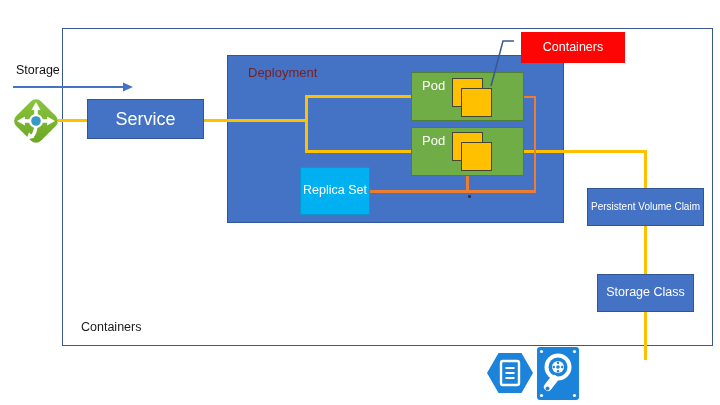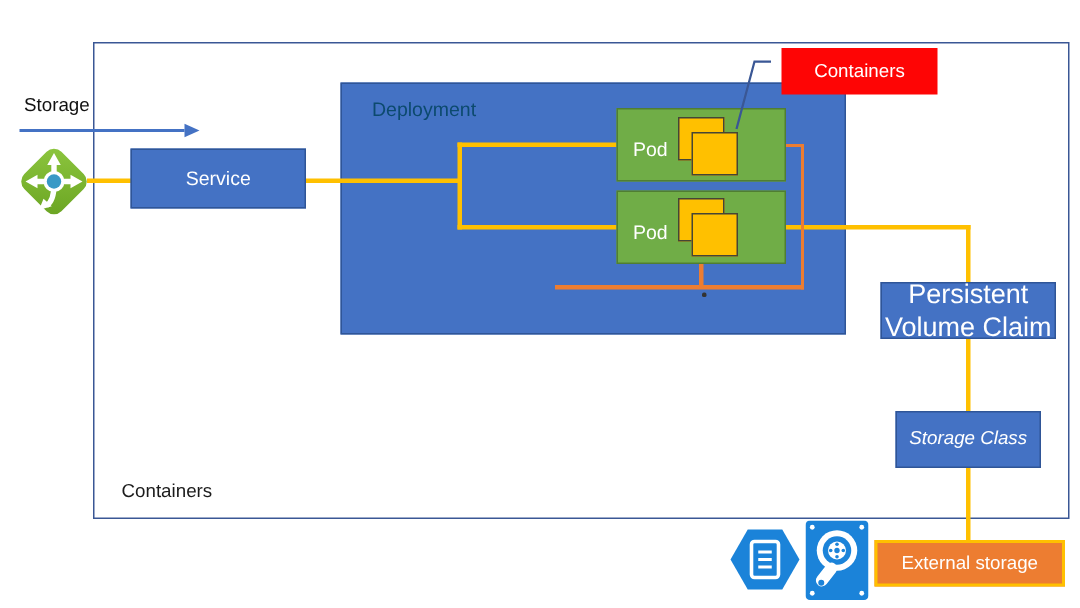--- a/index.html
+++ b/index.html
@@ -8,32 +8,32 @@
     background:#fff;font-family:"Liberation Sans",sans-serif;
     -webkit-font-smoothing:antialiased;
   }
   .abs{position:absolute;}
   .title{left:8px;top:2px;font-size:15.5px;color:#0d0d0d;}
   .k8s-box{left:62px;top:28px;width:649px;height:316px;border:1.5px solid var(--boundary);}
   .k8s-label{left:81px;top:320px;font-size:12.5px;color:#1b1b1b;}
   .request-label{left:16px;top:63px;font-size:12.5px;color:#111;}
   .node{display:flex;align-items:center;justify-content:center;text-align:center;
         color:#fff;box-sizing:border-box;line-height:1.25;}
-  .service{left:87px;top:99px;width:117px;height:40px;background:var(--blue);border:1px solid var(--blue-border);font-size:13px;}
+  .service{left:87px;top:99px;width:117px;height:40px;background:var(--blue);border:1px solid var(--blue-border);font-size:18px;}
   .deployment{left:227px;top:55px;width:337px;height:168px;background:var(--blue);border:1px solid var(--blue-border);}
-  .deployment-label{left:248px;top:65px;font-size:13px;color:#0c4a6e;}
+  .deployment-label{left:248px;top:65px;font-size:13px;color:#7f1d1d;}
   .pod{width:113px;height:49px;background:var(--green);border:1px solid var(--green-border);box-sizing:border-box;}
   .pod1{left:411px;top:72px;}
   .pod2{left:411px;top:127px;}
-  .pod-label{position:absolute;left:10px;top:19px;font-size:13px;color:#fff;}
+  .pod-label{position:absolute;left:10px;top:5px;font-size:13px;color:#fff;}
   .ctr{width:31px;height:29px;background:var(--yellow);border:1px solid #454536;box-sizing:border-box;}
   .replica{left:300px;top:167px;width:70px;height:48px;background:var(--cyan);border:1px solid var(--cyan-border);font-size:12.5px;}
   .redbox{left:521px;top:32px;width:104px;height:31px;background:var(--red);font-size:12.5px;}
-  .pvc{left:587px;top:188px;width:117px;height:38px;background:var(--blue);border:1px solid var(--blue-border);font-size:18px;padding:0 0;}
-  .storage{left:597px;top:274px;width:97px;height:38px;background:var(--blue);border:1px solid var(--blue-border);font-size:12.5px;font-style:italic;}
+  .pvc{left:587px;top:188px;width:117px;height:38px;background:var(--blue);border:1px solid var(--blue-border);font-size:10px;padding:0 0;}
+  .storage{left:597px;top:274px;width:97px;height:38px;background:var(--blue);border:1px solid var(--blue-border);font-size:12.5px;}
   .external{left:583px;top:360px;width:127px;height:31px;background:var(--orange);border:2px solid var(--yellow);font-size:12.5px;}
   .yline{background:var(--yellow);}
   .oline{background:var(--orange);}
   .dot{left:468px;top:195px;width:2.5px;height:2.5px;background:#333;border-radius:50%;}
 </style>
 </head>
 <body>
 
 <div id="stage">
 
@@ -95,40 +95,40 @@
   </div>
   <div class="abs pod pod2">
     <span class="pod-label">Pod</span>
   </div>
 
   <div class="abs ctr" style="left:452px;top:78px;"></div>
   <div class="abs ctr" style="left:461px;top:88px;"></div>
   <div class="abs ctr" style="left:452px;top:132px;"></div>
   <div class="abs ctr" style="left:461px;top:142px;"></div>
 
+  <div class="abs node replica">
+    <span>Replica Set</span>
+  </div>
 
   <svg class="abs" style="left:485px;top:35px;" width="35" height="56">
     <polyline points="29,6 18,6 6,51" fill="none" stroke="#3A5795" stroke-width="1.5"></polyline>
   </svg>
   <div class="abs node redbox">
     <span>Containers</span>
   </div>
 
   <div class="abs node service">
     <span>Service</span>
   </div>
 
   <div class="abs node pvc">
     <span>Persistent Volume Claim</span>
   </div>
   <div class="abs node storage">
     <span>Storage Class</span>
-  </div>
-  <div class="abs node external">
-    <span>External storage</span>
   </div>
 
   <svg class="abs" style="left:486px;top:349px;" width="48" height="48" viewBox="0 0 48 48">
     <polygon points="1,24 12.5,4 35.5,4 47,24 35.5,44 12.5,44" fill="#1B83D9"></polygon>
     <rect x="15" y="12" width="18" height="24" rx="2" fill="none" stroke="#fff" stroke-width="2.4"></rect>
     <line x1="19.5" y1="19" x2="28.5" y2="19" stroke="#fff" stroke-width="2"></line>
     <line x1="19.5" y1="24" x2="28.5" y2="24" stroke="#fff" stroke-width="2"></line>
     <line x1="19.5" y1="29" x2="28.5" y2="29" stroke="#fff" stroke-width="2"></line>
   </svg>
   <svg class="abs" style="left:537px;top:347px;" width="42" height="53" viewBox="0 0 42 53">

